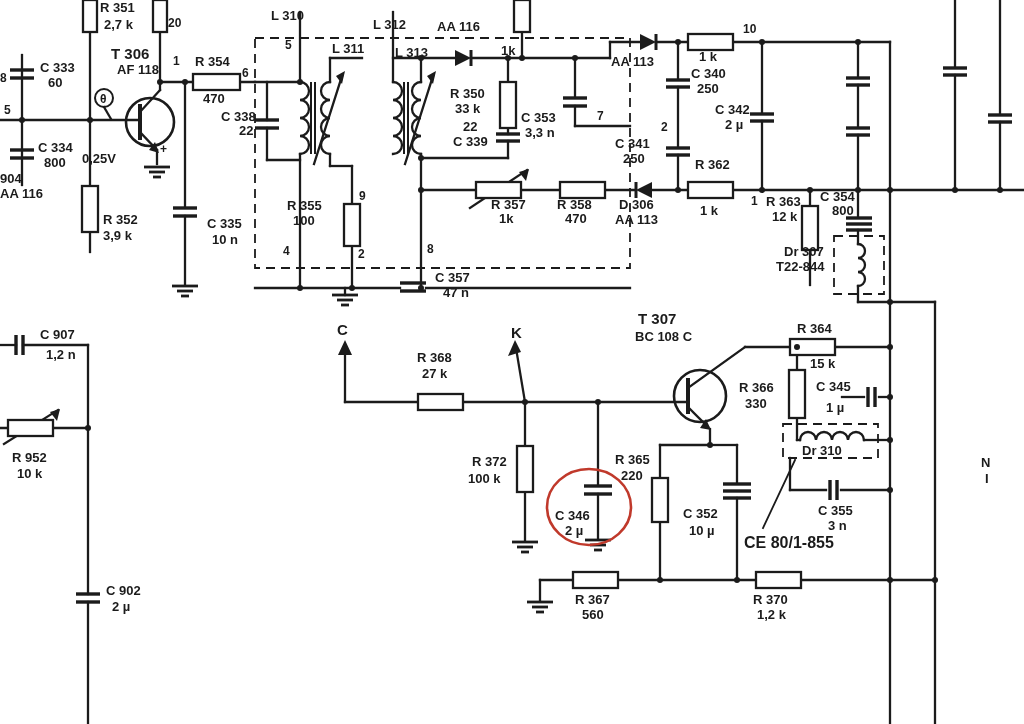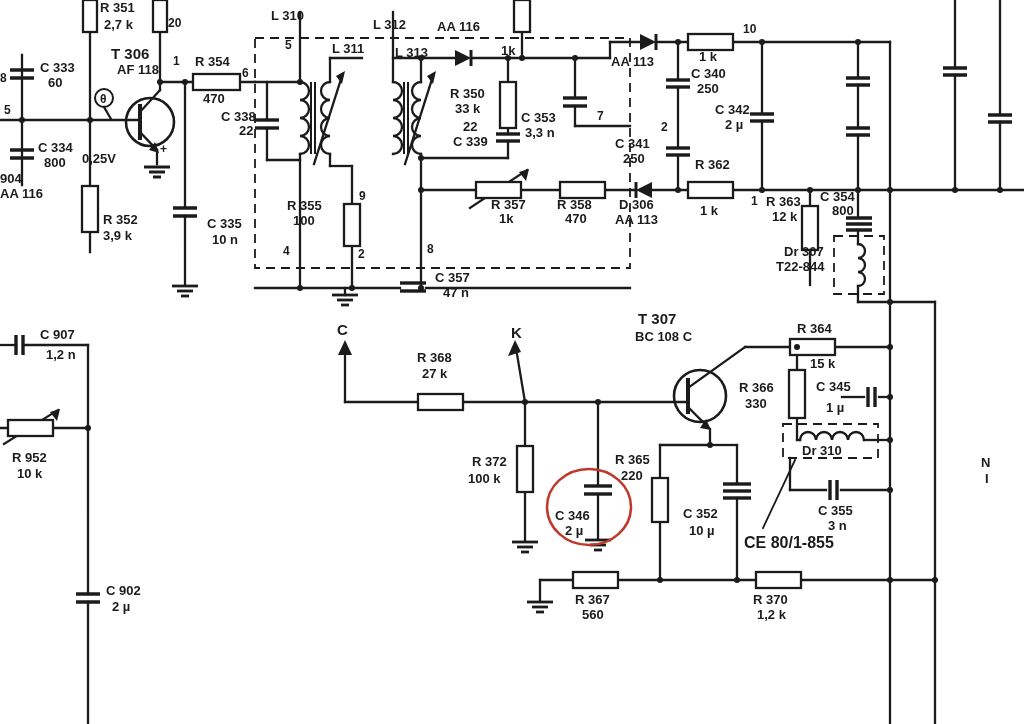--- a/index.html
+++ b/index.html
@@ -1,16 +1,16 @@
 <!DOCTYPE html>
 <html><head>
 <meta charset="utf-8">
 <style>
   html,body{margin:0;padding:0;background:#fff;}
-  .canvas{position:relative;width:1024px;height:724px;background:#fff;overflow:hidden;border-radius:8px;}
+  .canvas{position:relative;width:1024px;height:724px;background:#fff;overflow:hidden;}
   svg{position:absolute;left:0;top:0;}
   .w line,.w path{stroke:#1b1b1b;stroke-width:2.3;fill:none;stroke-linecap:square;}
   .w .thin{stroke-width:1.8;}
   .plate line{stroke:#1b1b1b;stroke-width:3.4;fill:none;stroke-linecap:butt;}
   .core line{stroke:#1b1b1b;stroke-width:2;}
   rect.box{fill:#ffffff;stroke:#1b1b1b;stroke-width:2.3;}
   .dash{fill:none;stroke:#1b1b1b;stroke-width:1.8;stroke-dasharray:9 6;}
   circle.dot{fill:#1b1b1b;stroke:none;}
   circle.tr{fill:none;stroke:#1b1b1b;stroke-width:2.6;}
   .gnd line{stroke:#1b1b1b;stroke-width:2.8;}

